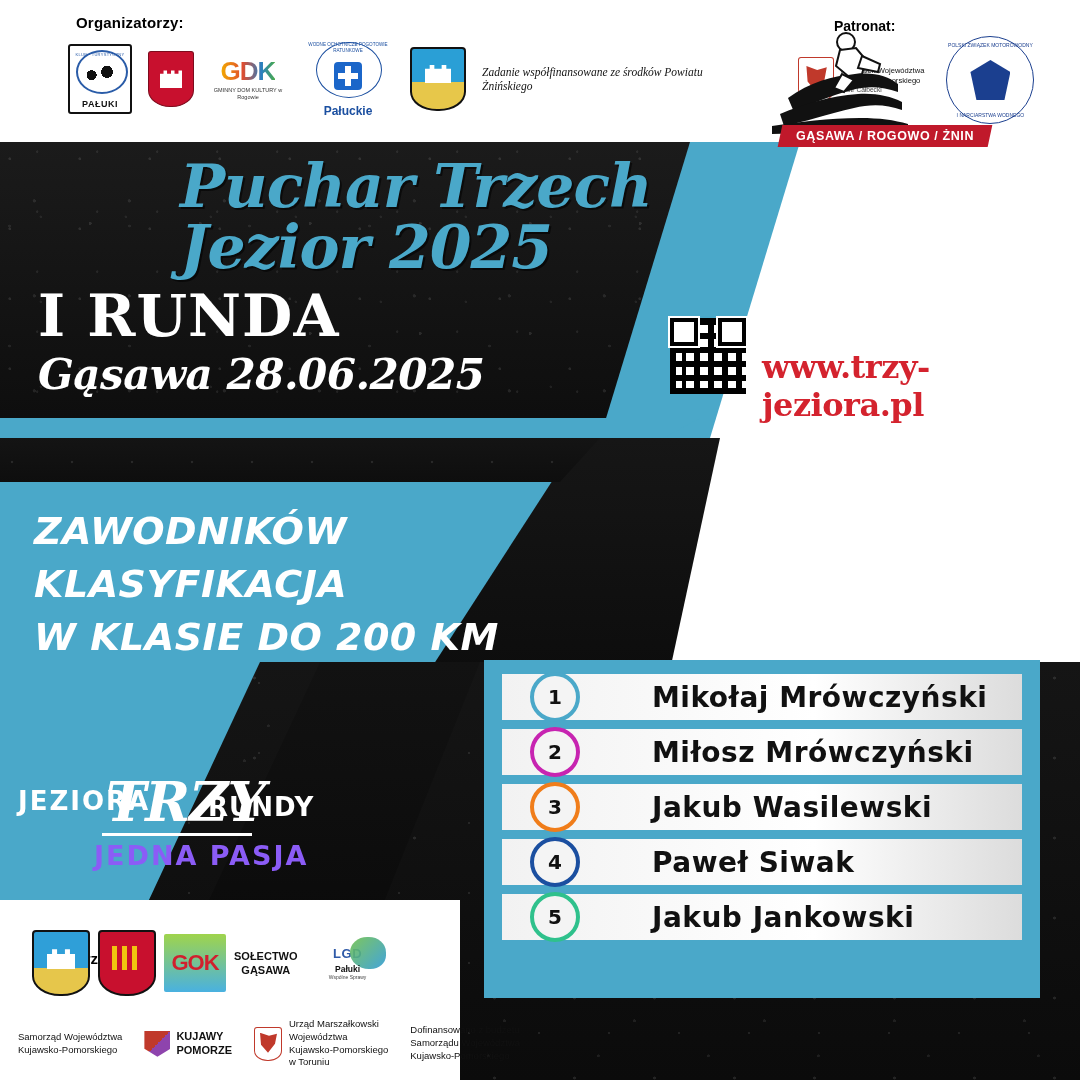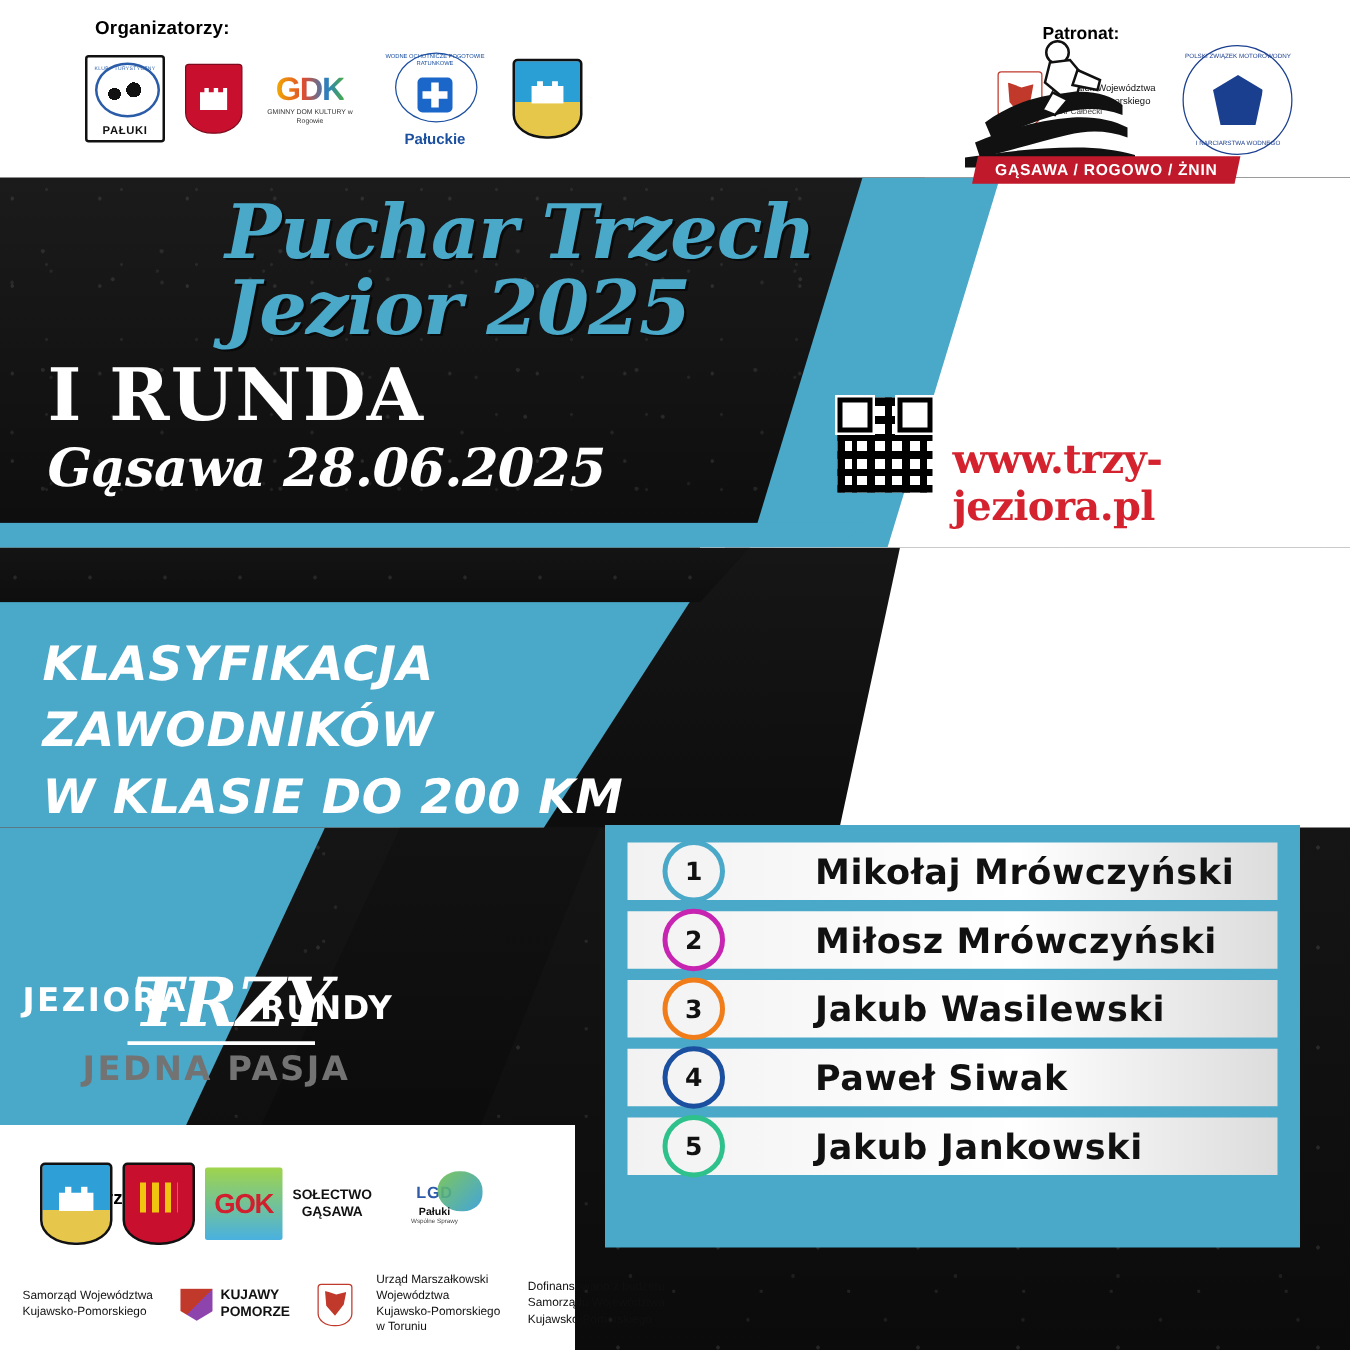--- a/index.html
+++ b/index.html
@@ -525,26 +525,26 @@
     position: absolute;
     left: 190px; top: 14px;
     font-family: "DejaVu Sans", sans-serif;
     font-weight: bold;
     font-size: 26px;
     letter-spacing: 1px;
     color: #ffffff;
   }
   .trzy-row2 {
     position: absolute;
-    left: 48px; top: 62px;
+    left: 76px; top: 62px;
     font-family: "DejaVu Sans", sans-serif;
     font-weight: bold;
     font-size: 27px;
     letter-spacing: 2px;
-    color: #737373;
+    color: #8b5cf6;
   }
   .trzy-underline {
     position: absolute;
     left: 84px; top: 55px;
     width: 150px; height: 3px;
     background: #fff;
   }
 
   
   .ranking-panel {
@@ -767,20 +767,21 @@
 
       <div class="wopr-logo">
         <div class="ring2"></div>
         <div class="arc-txt">WODNE OCHOTNICZE POGOTOWIE RATUNKOWE</div>
         <div class="cross"></div>
         <div class="nm2">Pałuckie</div>
       </div>
 
       <div class="rogowo-crest"></div>
 
+      <div class="task-text">Zadanie współfinansowane ze środków Powiatu Żnińskiego</div>
     </div>
 
     <div class="patronat-row">
       <div class="marszalek">
         <div class="shield"></div>
         <div class="txt">
           <div>Marszałek Województwa</div>
           <div>Kujawsko-Pomorskiego</div>
           <div class="small">Piotr Całbecki</div>
         </div>
@@ -823,22 +824,22 @@
 
   <div class="qr"></div>
   <div class="website">www.trzy-jeziora.pl</div>
 
   <div class="mid-blue"></div>
   <div class="mid-dark-right"></div>
   <div class="mid-black-wedge"></div>
   <div class="mid-black-strip"></div>
 
   <div class="klasyfikacja">
+    <div>ZAWODNIKÓW</div>
     <div>KLASYFIKACJA</div>
-    <div>ZAWODNIKÓW</div>
     <div>W KLASIE DO 200 KM</div>
   </div>
 
   <div class="lower-black"></div>
   <div class="lower-blue-wedge"></div>
   <div class="lower-black-wedge2"></div>
   <div class="lower-white-bottom"></div>
 
   <div class="trzy-logo">
     <div class="trzy-row1">JEZIORA</div>
@@ -895,21 +896,21 @@
 Kujawsko-Pomorskiego</div>
     <div class="kp-mark">
       <div class="sq"></div>
       <div class="t">
         <div>KUJAWY</div>
         <div>POMORZE</div>
       </div>
     </div>
     <div class="um-mark">
       <div class="shield"></div>
-      <div class="b-txt" style="white-space:pre-line;margin-left:12px;">Urząd Marszałkowski
+      <div class="b-txt" style="white-space:pre-line;">Urząd Marszałkowski
 Województwa
 Kujawsko-Pomorskiego
 w Toruniu</div>
     </div>
     <div class="b-txt" style="white-space:pre-line;">Dofinansowano z budżetu
 Samorządu Województwa
 Kujawsko-Pomorskiego</div>
   </div>
 
 </div>

